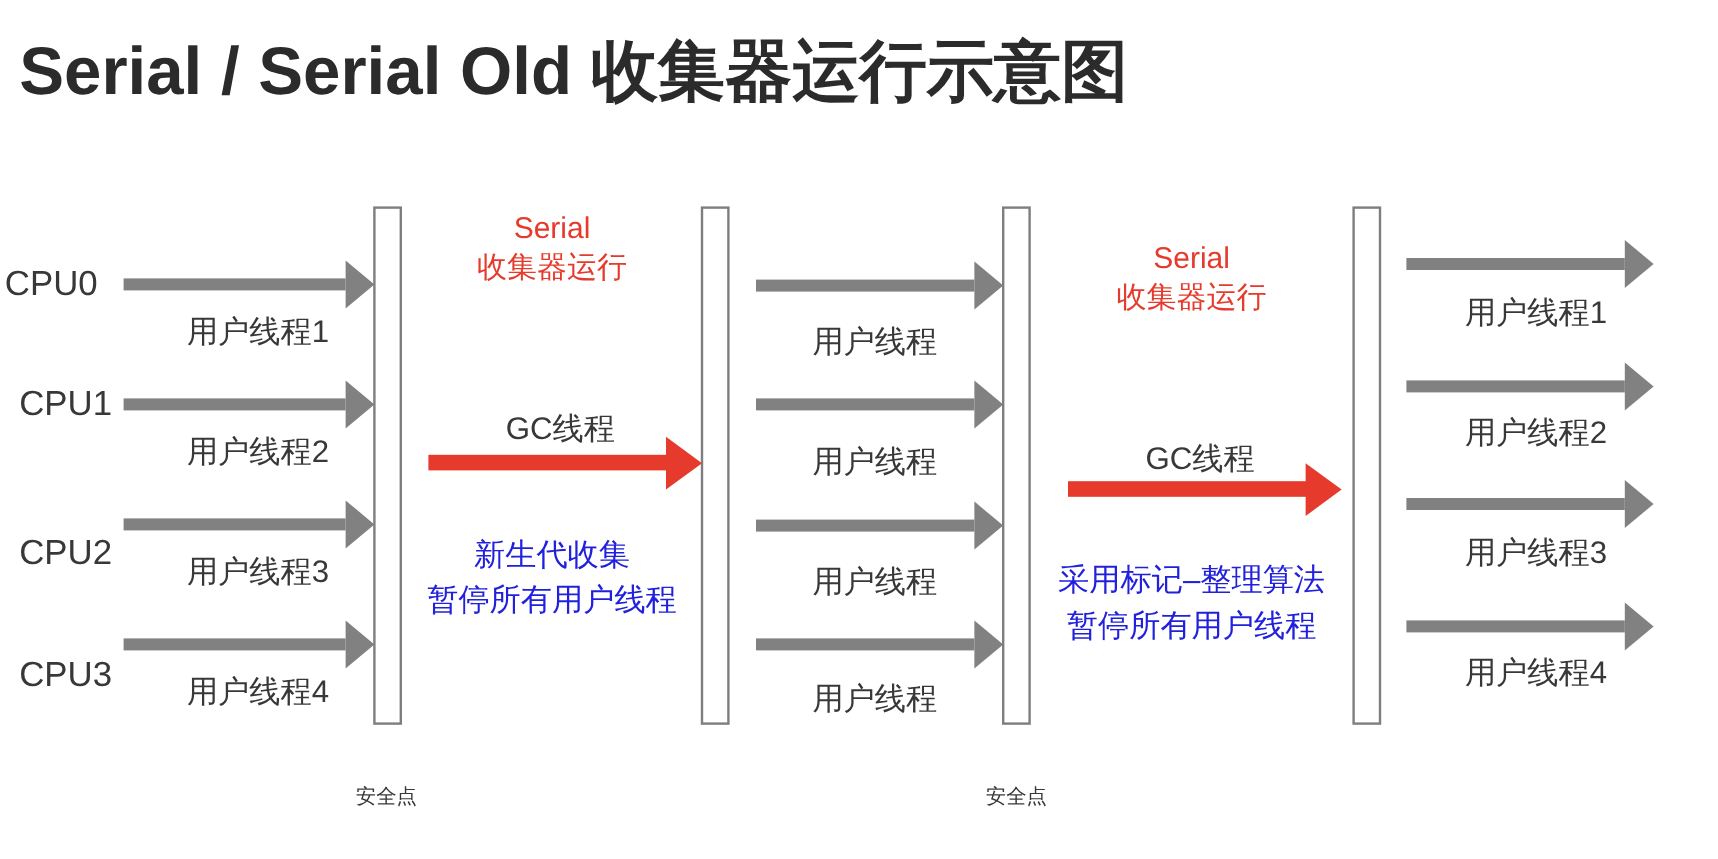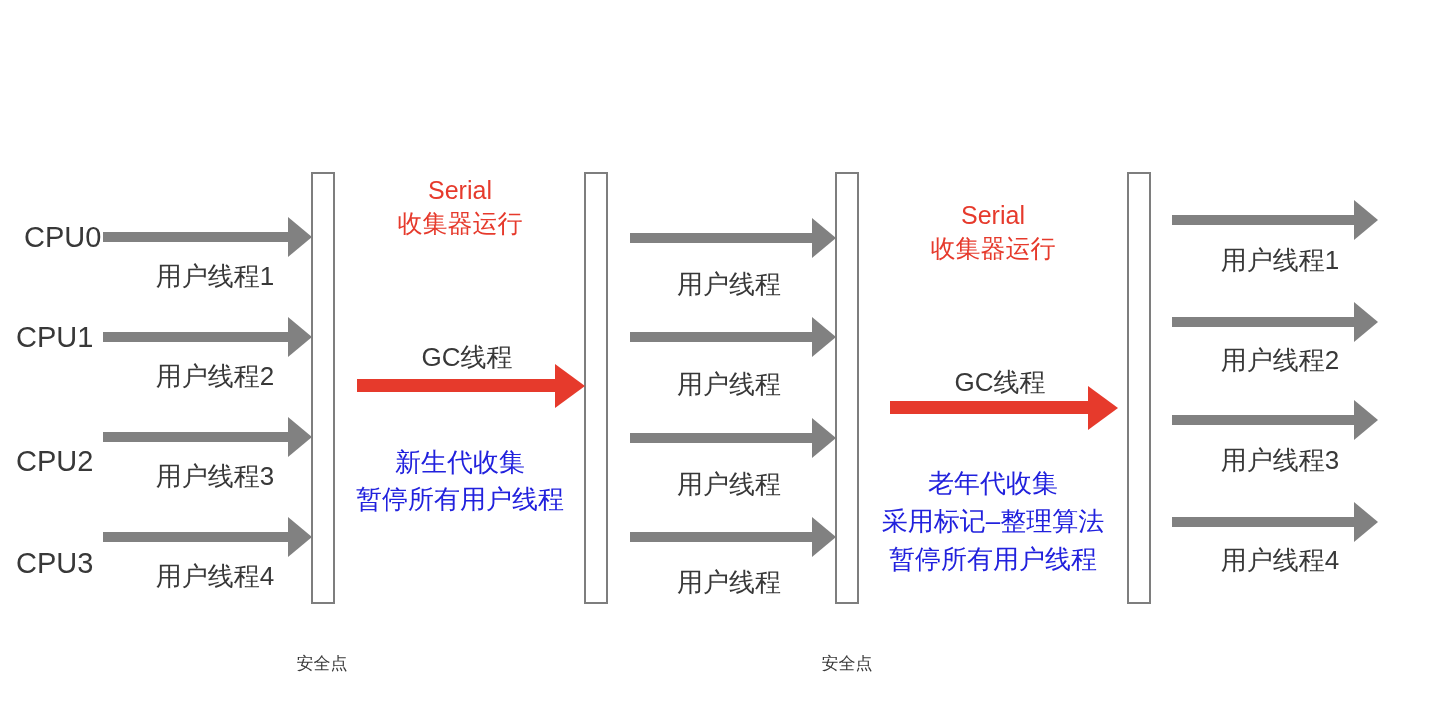--- a/index.html
+++ b/index.html
@@ -47,27 +47,28 @@
   .gc-thread-label { position: absolute; color: var(--dark); font-size: 26px; height: 32px; line-height: 32px; text-align: center; }
   .gc-notes { position: absolute; color: var(--blue); font-size: 26px; text-align: center; }
   .gc-notes div { line-height: 37px; white-space: nowrap; }
   .gc-notes.second div { line-height: 38px; }
 </style>
 </head>
 <body>
 
 <div class="stage">
 
+  <div class="title">Serial / Serial Old 收集器运行示意图</div>
 
   <div class="bar" style="left:311px"></div>
   <div class="bar" style="left:584px"></div>
   <div class="bar" style="left:835px"></div>
   <div class="bar" style="left:1127px"></div>
 
-  <div class="label cpu-label" style="left:24px; top:219px">CPU0</div>
+  <div class="label cpu-label" style="left:4px; top:219px">CPU0</div>
   <div class="label cpu-label" style="left:16px; top:319px">CPU1</div>
   <div class="label cpu-label" style="left:16px; top:443px">CPU2</div>
   <div class="label cpu-label" style="left:16px; top:545px">CPU3</div>
 
   <div class="arrow" style="left:103px; top:217px; width:209px">
       <div class="shaft"></div>
       <div class="head"></div>
     </div>
   <div class="arrow" style="left:103px; top:317px; width:209px">
       <div class="shaft"></div>
@@ -126,21 +127,20 @@
   <div class="gc-title" style="left:868px; top:199px; width:250px">
     <div>Serial</div>
     <div>收集器运行</div>
   </div>
   <div class="gc-thread-label" style="left:900px; top:366px; width:200px">GC线程</div>
   <div class="red-arrow" style="left:890px; top:386px; width:228px">
       <div class="shaft"></div>
       <div class="head"></div>
     </div>
   <div class="gc-notes second" style="left:833px; top:464px; width:320px">
-    <div>老年代收集</div>
     <div>采用标记–整理算法</div>
     <div>暂停所有用户线程</div>
   </div>
 
   <div class="arrow" style="left:1172px; top:200px; width:206px">
       <div class="shaft"></div>
       <div class="head"></div>
     </div>
   <div class="arrow" style="left:1172px; top:302px; width:206px">
       <div class="shaft"></div>

